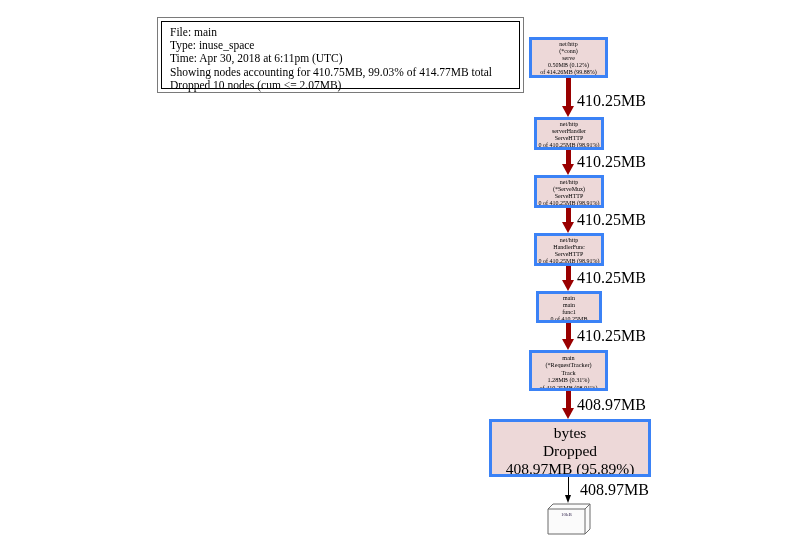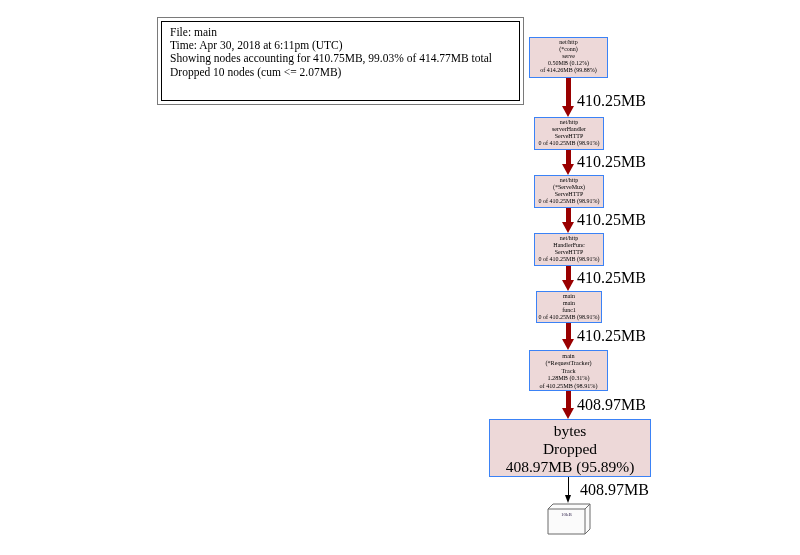--- a/index.html
+++ b/index.html
@@ -12,21 +12,21 @@
   .legend-outer {
     position:absolute; border:1px solid #7a7a7a; background:#fff;
   }
   .legend-inner {
     position:absolute; inset:3px; border:1px solid #000;
     padding:4px 8px; font-size:11.5px; line-height:13.2px; color:#000;
     white-space:nowrap;
   }
   
   .gnode {
-    position:absolute; background:#edd8d8; border:1px solid #3b82f6;
+    position:absolute; background:#edd8d8; border:3px solid #3b82f6;
     color:#000; text-align:center; overflow:hidden; cursor:pointer;
   }
   .gnode .nl { width:100%; }
   .node-small { font-size:6px; line-height:7.1px; padding-top:1px; }
   .node-mid   { font-size:6.2px; line-height:7.4px; padding-top:1px; }
   .node-big   { font-size:15.5px; line-height:18px; padding-top:2px; }
   
   .shaft-thick { position:absolute; width:5px; background:#990000; }
   .head-thick  { position:absolute; width:0; height:0;
                  border-left:6px solid transparent; border-right:6px solid transparent;
@@ -39,23 +39,24 @@
   
   .tag-node { position:absolute; cursor:pointer; }
   .tag-label { position:absolute; left:0; top:9px; width:39px; text-align:center;
                font-size:5px; color:#3b2e55; }
 </style>
 </head>
 <body>
 
 <div id="stage">
 
-  <div class="legend-outer" style="left:157px; top:17px; width:367px; height:88px;">
+  <div class="legend-outer" style="left:157px; top:17px; width:367px; height:76px;">
     <div class="legend-inner">
       <div>File: main</div>
+      <div>Type: inuse_space</div>
       <div>Time: Apr 30, 2018 at 6:11pm (UTC)</div>
       <div>Showing nodes accounting for 410.75MB, 99.03% of 414.77MB total</div>
       <div>Dropped 10 nodes (cum &lt;= 2.07MB)</div>
     </div>
   </div>
 
   <div class="gnode node-small" style="left:529px; top:37px; width:79px; height:41px;">
     <div class="nl">net/http</div>
     <div class="nl">(*conn)</div>
     <div class="nl">serve</div>

